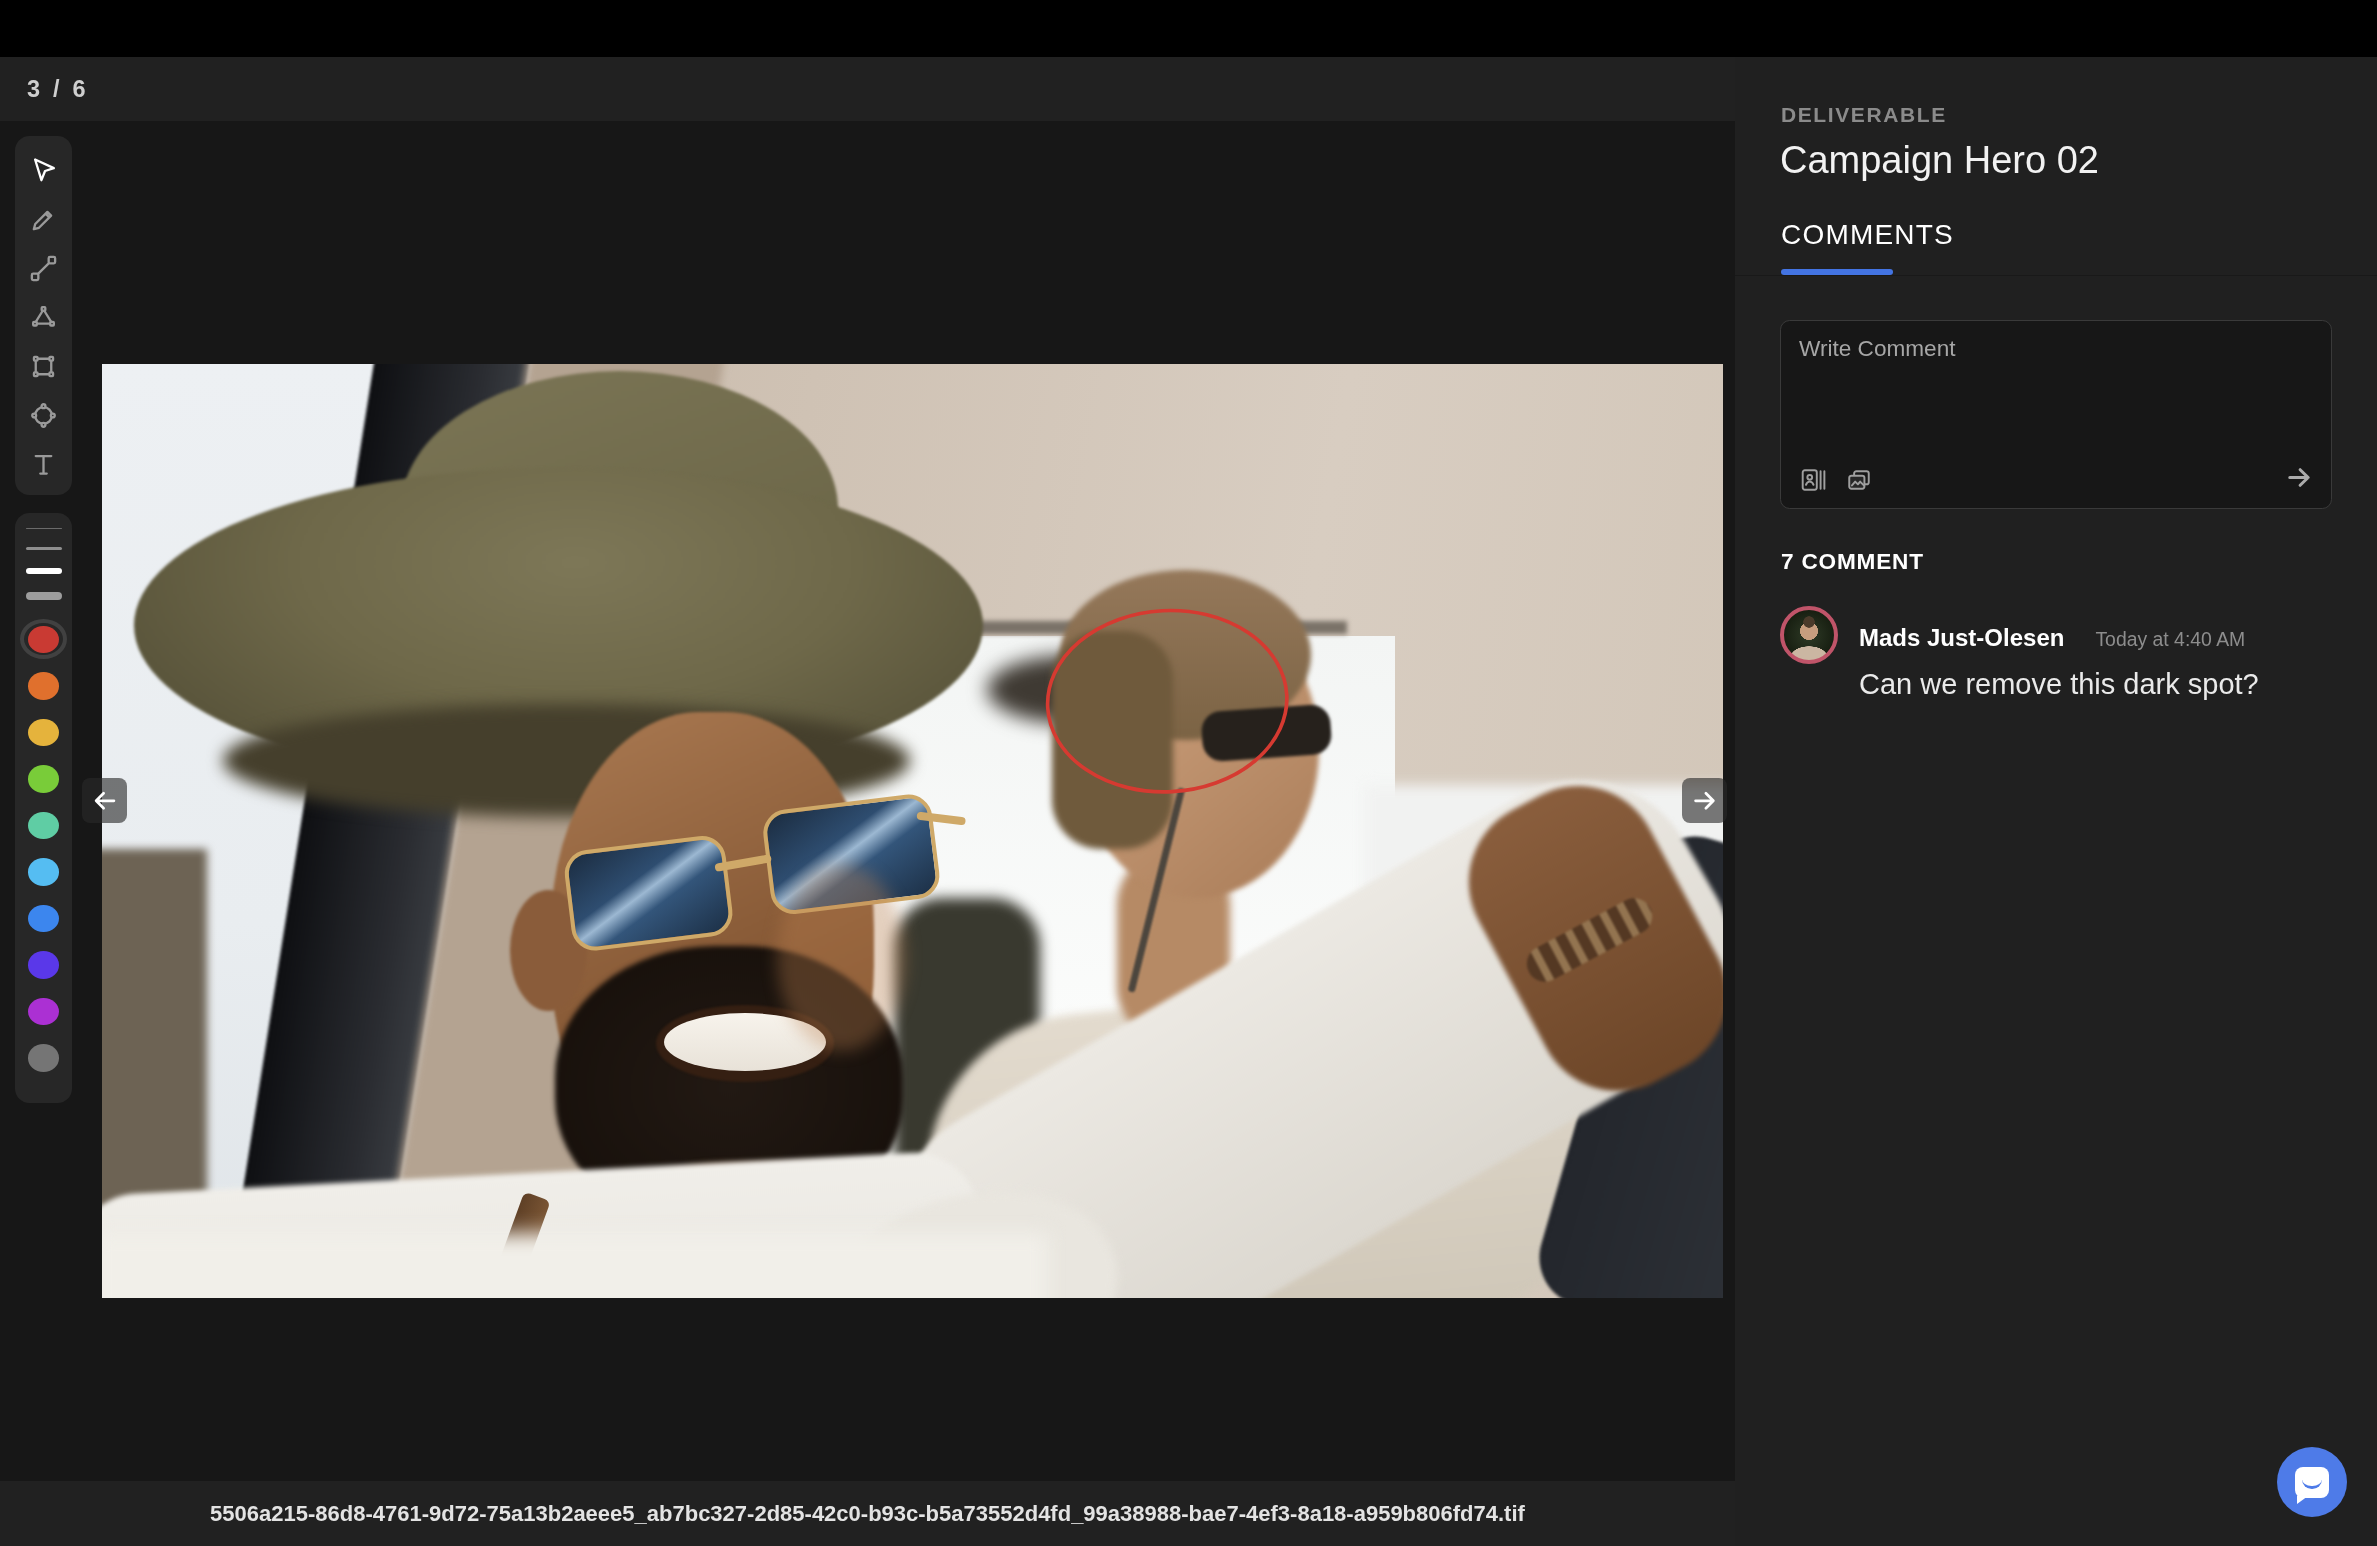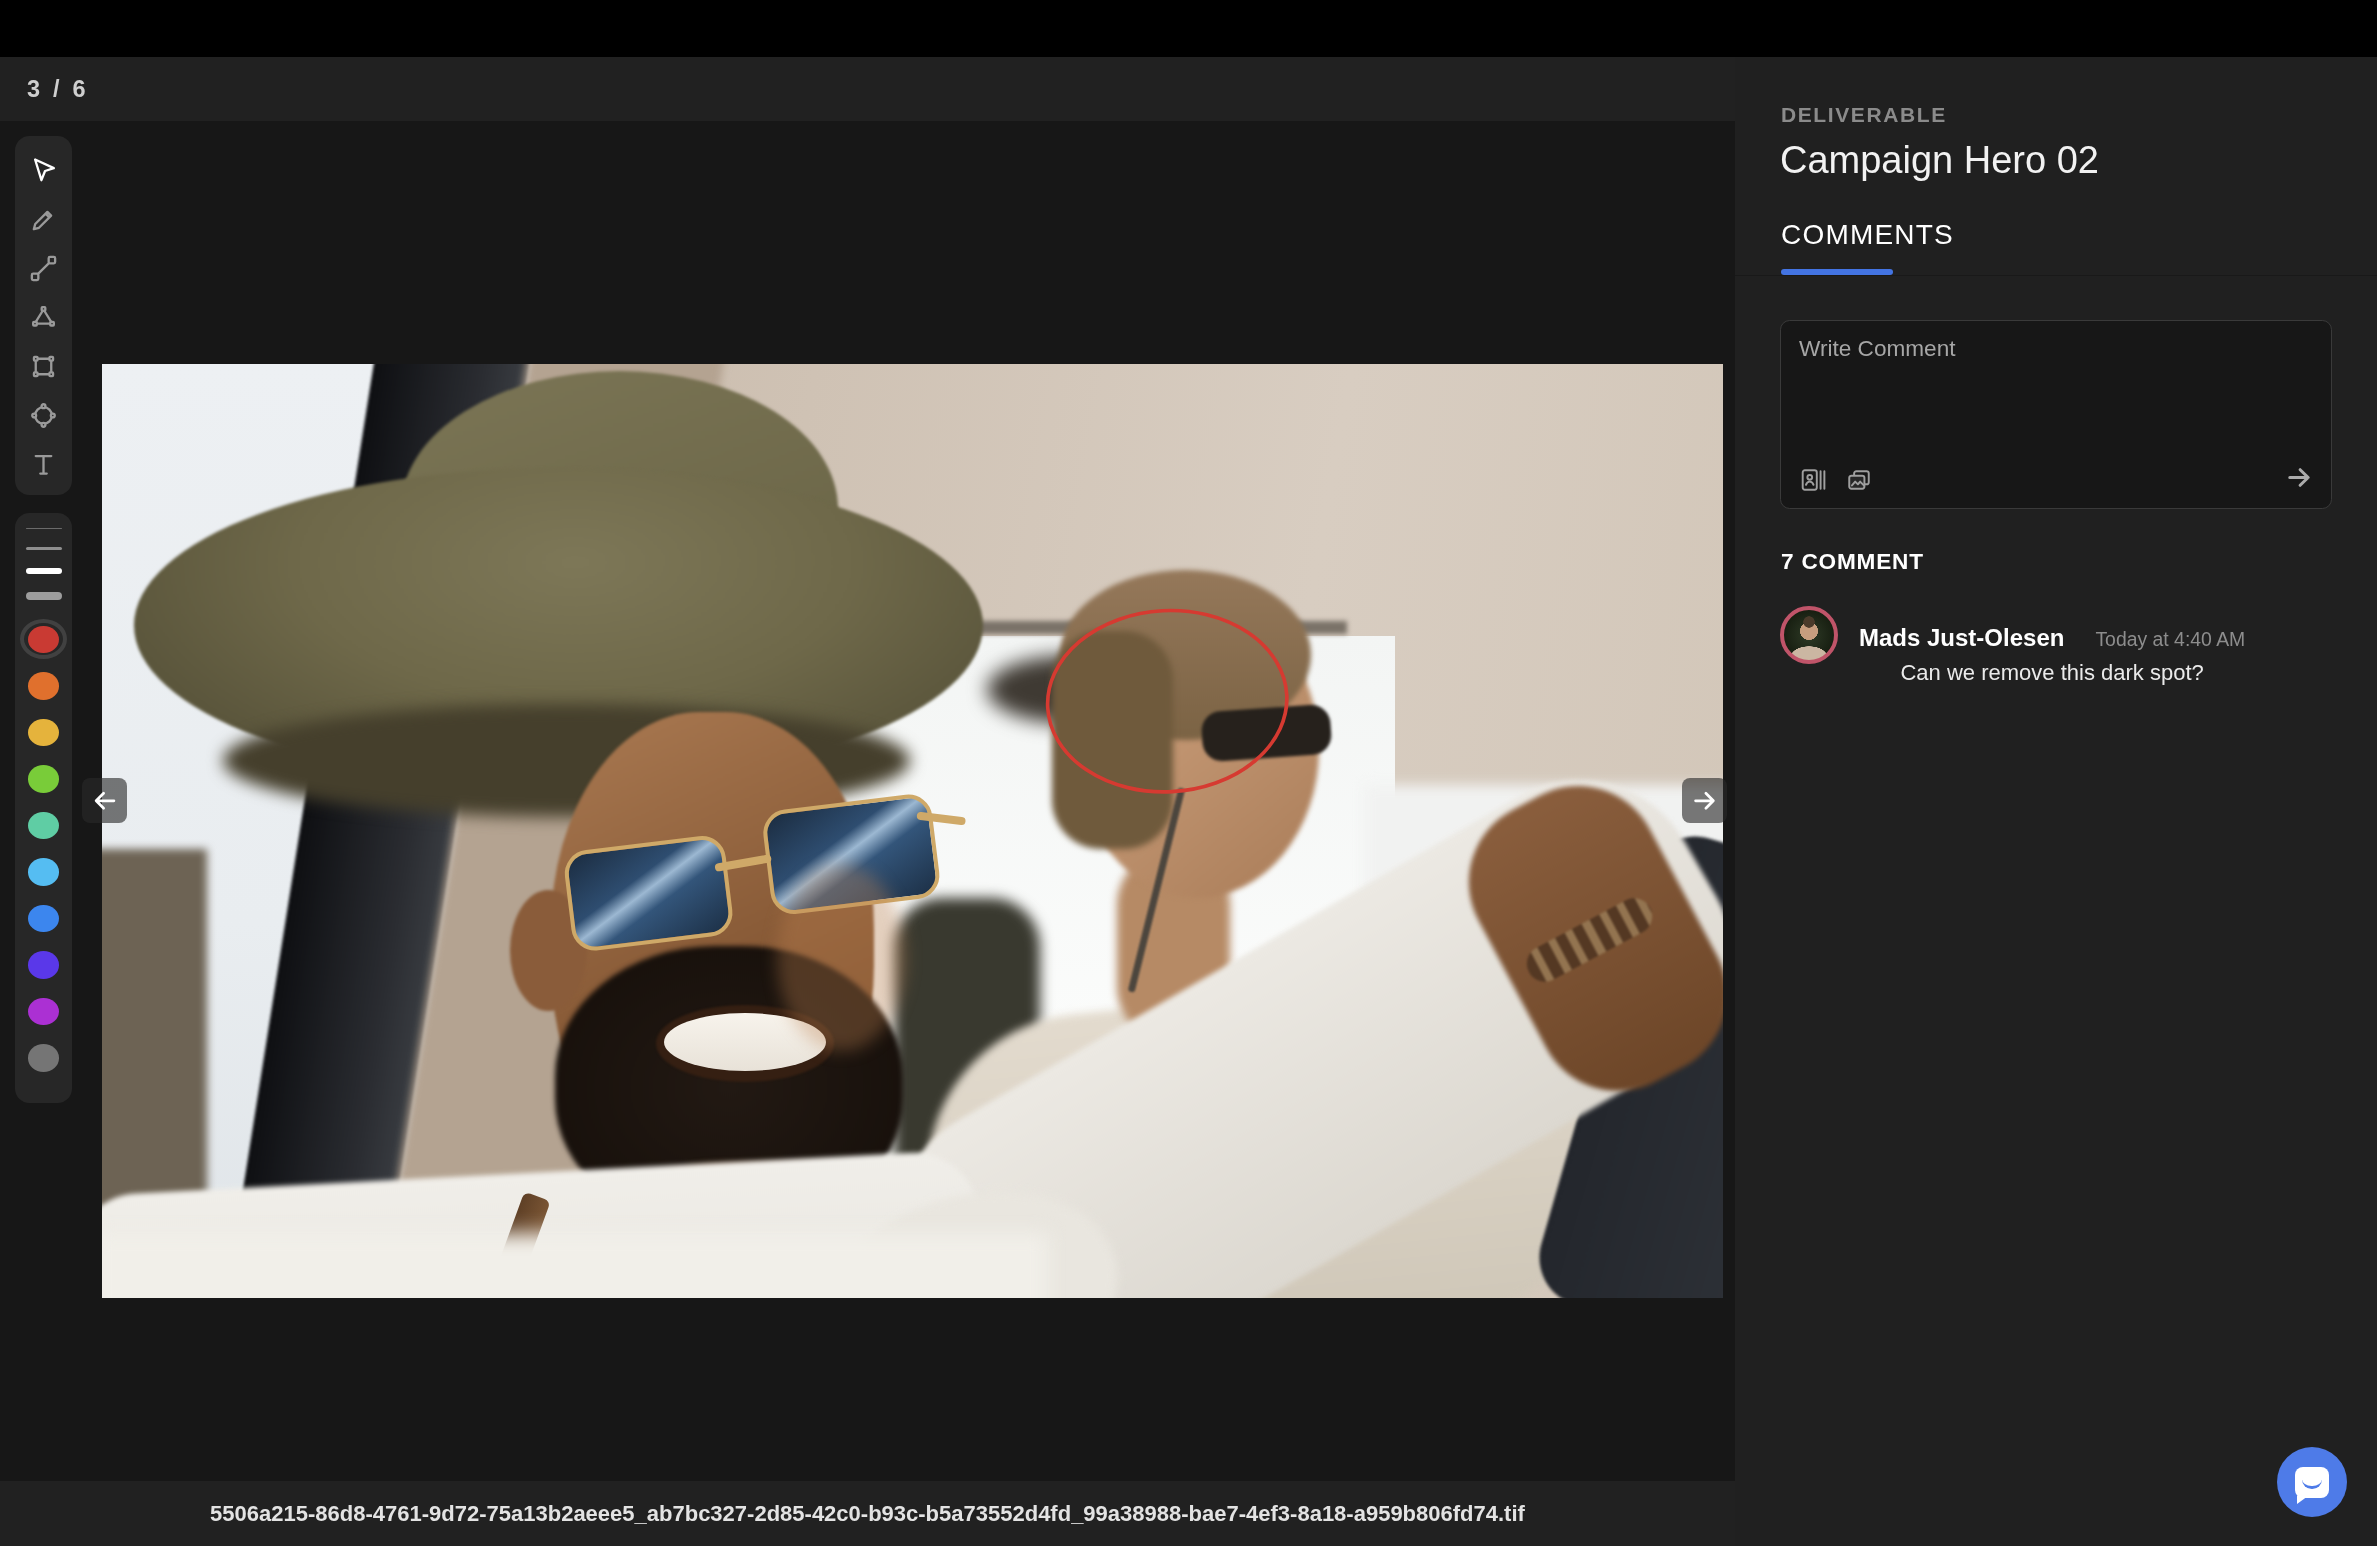--- a/index.html
+++ b/index.html
@@ -131,21 +131,21 @@
   .avatar{flex:none;width:50px;height:50px;border-radius:50%;border:4px solid #c05469;
     background:
       radial-gradient(circle at 50% 24%, #4a3a2a 0 12%, rgba(0,0,0,0) 13%),
       radial-gradient(circle at 50% 42%, #c79d7e 0 23%, rgba(0,0,0,0) 24%),
       radial-gradient(ellipse 60% 35% at 50% 94%, #cbb6a2 0 60%, rgba(0,0,0,0) 62%),
       radial-gradient(circle at 50% 50%, #2e3a26, #161d10 75%);}
   .comment-body{padding-top:1.6px;}
   .comment-meta{display:flex;align-items:baseline;gap:31px;}
   .author{font-size:24px;font-weight:700;color:#fff;}
   .timestamp{font-size:19.4px;color:#8d8d8d;margin-top:21px;}
-  .comment-text{margin-top:8px;font-size:22px;color:#eaeaea;text-align:center;}
+  .comment-text{margin-top:16px;font-size:29px;color:#eaeaea;text-align:center;}
   
   .intercom{position:absolute;left:2277px;top:1447px;width:70px;height:70px;border-radius:50%;
             border:none;cursor:pointer;display:flex;align-items:center;justify-content:center;z-index:40;}
   .bubble{position:relative;width:34px;height:31px;background:#fff;border-radius:8px;}
   .bubble:after{content:"";position:absolute;left:1.6px;bottom:-6.5px;border-left:11.3px solid #fff;
                 border-bottom:8px solid transparent;}
   .smile{position:absolute;left:7.3px;top:9.7px;width:19.4px;height:9.7px;border-bottom:3.2px solid #4e7be8;
          border-radius:0 0 9.7px 9.7px;}
 </style>
 </head>

